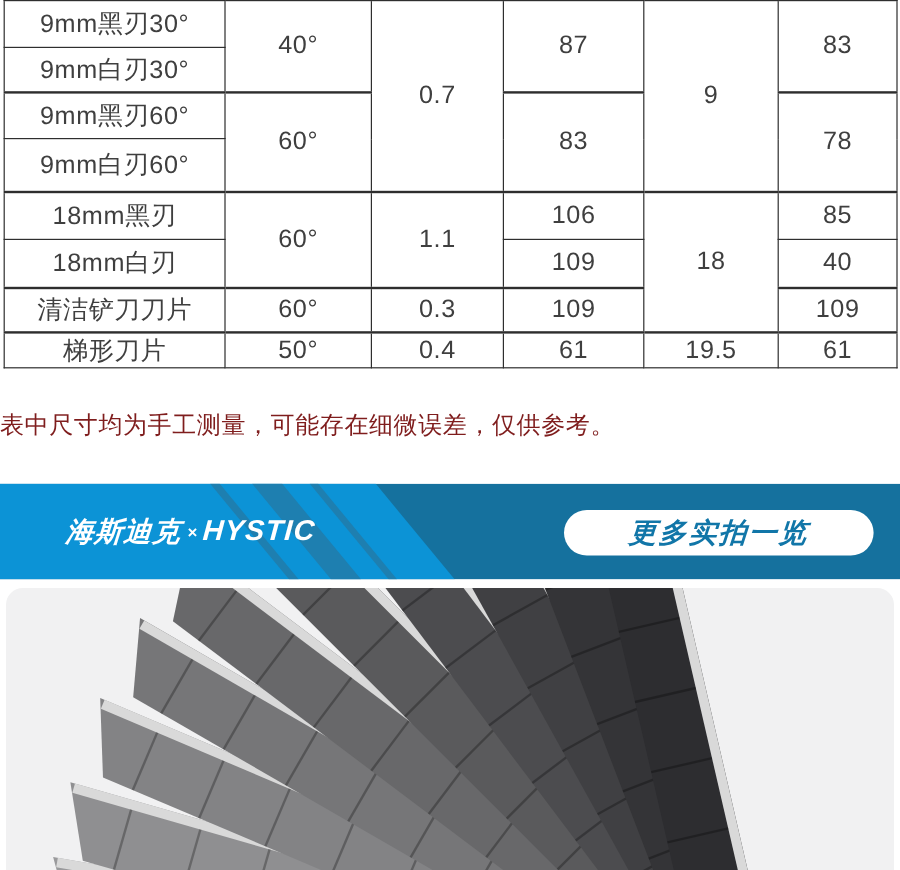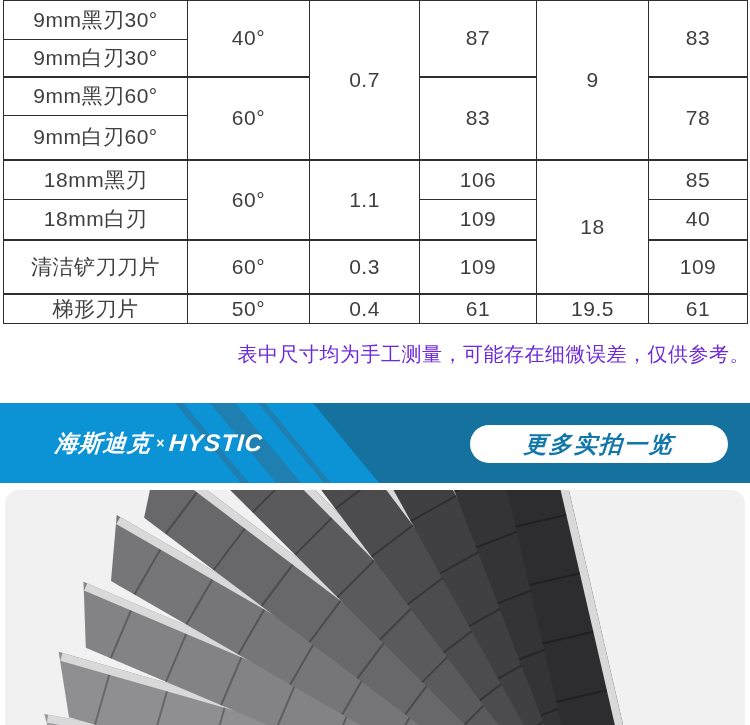--- a/index.html
+++ b/index.html
@@ -15,21 +15,21 @@
     border:1.5px solid #2e2e2e;
     text-align:center;vertical-align:middle;
     font-size:21px;color:#3f3f3f;font-weight:400;
     padding:0;letter-spacing:.5px;
     background:#fff;
   }
   tr.thick td{border-top-width:2.5px;}
   
   .note{
     position:absolute;top:341px;left:0;width:750px;
-    text-align:right;font-size:20px;color:#6d28d9;letter-spacing:.5px;
+    text-align:left;font-size:20px;color:#7f1d1d;letter-spacing:.5px;
   }
   
   .banner{position:absolute;top:403px;left:0;width:750px;height:80px;overflow:hidden;}
   .banner svg{position:absolute;top:0;left:0;display:block;}
   .brand{
     position:absolute;left:55px;top:27px;height:26px;
     color:#ffffff;font-style:italic;font-weight:bold;
     display:flex;align-items:center;white-space:nowrap;
   }
   .brand .cn{font-size:23px;letter-spacing:1px;transform:skewX(-4deg);}
@@ -100,21 +100,21 @@
       <td rowspan="2">1.1</td>
       <td>106</td>
       <td rowspan="3">18</td>
       <td>85</td>
     </tr>
     <tr style="height:40px">
       <td>18mm白刃</td>
       <td>109</td>
       <td>40</td>
     </tr>
-    <tr style="height:54px" class="thick">
+    <tr style="height:37px" class="thick">
       <td>清洁铲刀刀片</td>
       <td>60°</td>
       <td>0.3</td>
       <td>109</td>
       <td>109</td>
     </tr>
     <tr style="height:18px" class="thick">
       <td>梯形刀片</td>
       <td>50°</td>
       <td>0.4</td>

